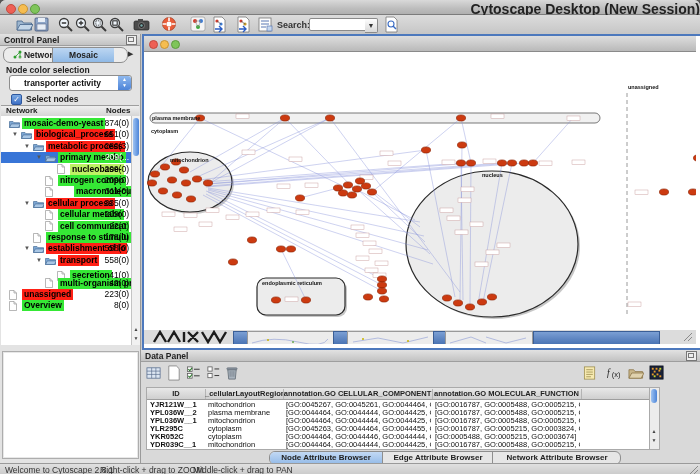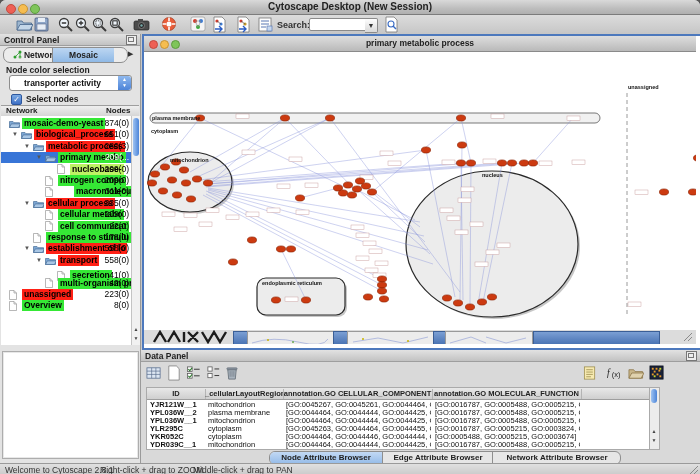--- a/index.html
+++ b/index.html
@@ -3,22 +3,22 @@
 <meta charset="utf-8">
 <style>
   html,body{margin:0;padding:0;background:#555;}
   #app{position:relative;width:700px;height:474px;background:#cfcfcf;overflow:hidden;
        font-family:"Liberation Sans",sans-serif;border-radius:6px 6px 0 0;}
   .abs{position:absolute;}
   
   #titlebar{left:0;top:0;width:700px;height:14px;
     background:linear-gradient(#d9d9d9,#bdbdbd 60%,#b0b0b0);border-bottom:1px solid #7c7c7c;}
   .tlight{position:absolute;top:3.5px;width:8px;height:8px;border-radius:50%;}
-  #titlebar .title{position:absolute;left:0;right:0;top:1px;text-align:center;
-    font-size:10px;font-weight:bold;color:#222;}
+  #titlebar .title{position:absolute;left:0;right:0;top:1px;text-align:right;
+    font-size:14px;font-weight:bold;color:#222;}
   
   #toolbar{left:0;top:15px;width:700px;height:19px;background:linear-gradient(#dcdcdc,#c6c6c6);
     border-bottom:1px solid #8a8a8a;}
   .tb-icon{position:absolute;top:1px;width:17px;height:17px;}
   #search-label{position:absolute;left:277px;top:5px;font-size:9px;font-weight:bold;color:#333;}
   #search-input{position:absolute;left:309px;top:3px;width:52px;height:11px;background:#fff;
     border:1px solid #8a8a8a;border-radius:2px 0 0 2px;font-size:8px;padding:0 2px;}
   #search-drop{position:absolute;left:365px;top:3px;width:12px;height:13px;background:linear-gradient(#fdfdfd,#d8d8d8);
     border:1px solid #8a8a8a;border-left:none;border-radius:0 2px 2px 0;font-size:7px;color:#333;text-align:center;line-height:13px;}
   
@@ -398,21 +398,20 @@
     </div>
     <div id="overview-panel"></div>
   </div>
 
   <div id="desktop" class="abs">
     <div id="net-window">
       <div id="net-titlebar">
         <span class="tlight" style="left:5px;top:4px;width:7px;height:7px;background:#ee6055;border:0.5px solid #c24a40;"></span>
         <span class="tlight" style="left:16px;top:4px;width:7px;height:7px;background:#f6bd50;border:0.5px solid #c79436;"></span>
         <span class="tlight" style="left:27px;top:4px;width:7px;height:7px;background:#7fc55a;border:0.5px solid #5d9b3f;"></span>
-        <span class="title">primary metabolic process</span>
       </div>
       <svg id="net-canvas" width="552" height="278">
           <ellipse cx="48" cy="132" rx="42" ry="30" fill="rgba(0,0,0,0.22)"></ellipse>
           <ellipse cx="350" cy="194" rx="86" ry="73" fill="rgba(0,0,0,0.22)"></ellipse>
           <rect x="115" y="228" width="88" height="37" rx="9" fill="rgba(0,0,0,0.22)"></rect>
           <rect x="6" y="61" width="450" height="10" rx="5" fill="#f1f1f1" stroke="#6a6a6a" stroke-width="0.9"></rect>
           <ellipse cx="46" cy="130" rx="42" ry="30" fill="#ececec" stroke="#2a2a2a" stroke-width="1.2"></ellipse>
           <ellipse cx="348" cy="192" rx="86" ry="73" fill="#ececec" stroke="#2a2a2a" stroke-width="1.2"></ellipse>
           <rect x="113" y="226" width="88" height="37" rx="9" fill="#ececec" stroke="#2a2a2a" stroke-width="1.2"></rect>
           <line x1="483" y1="41" x2="483" y2="265" stroke="#9a9a9a" stroke-width="1" stroke-dasharray="4 3"></line>

